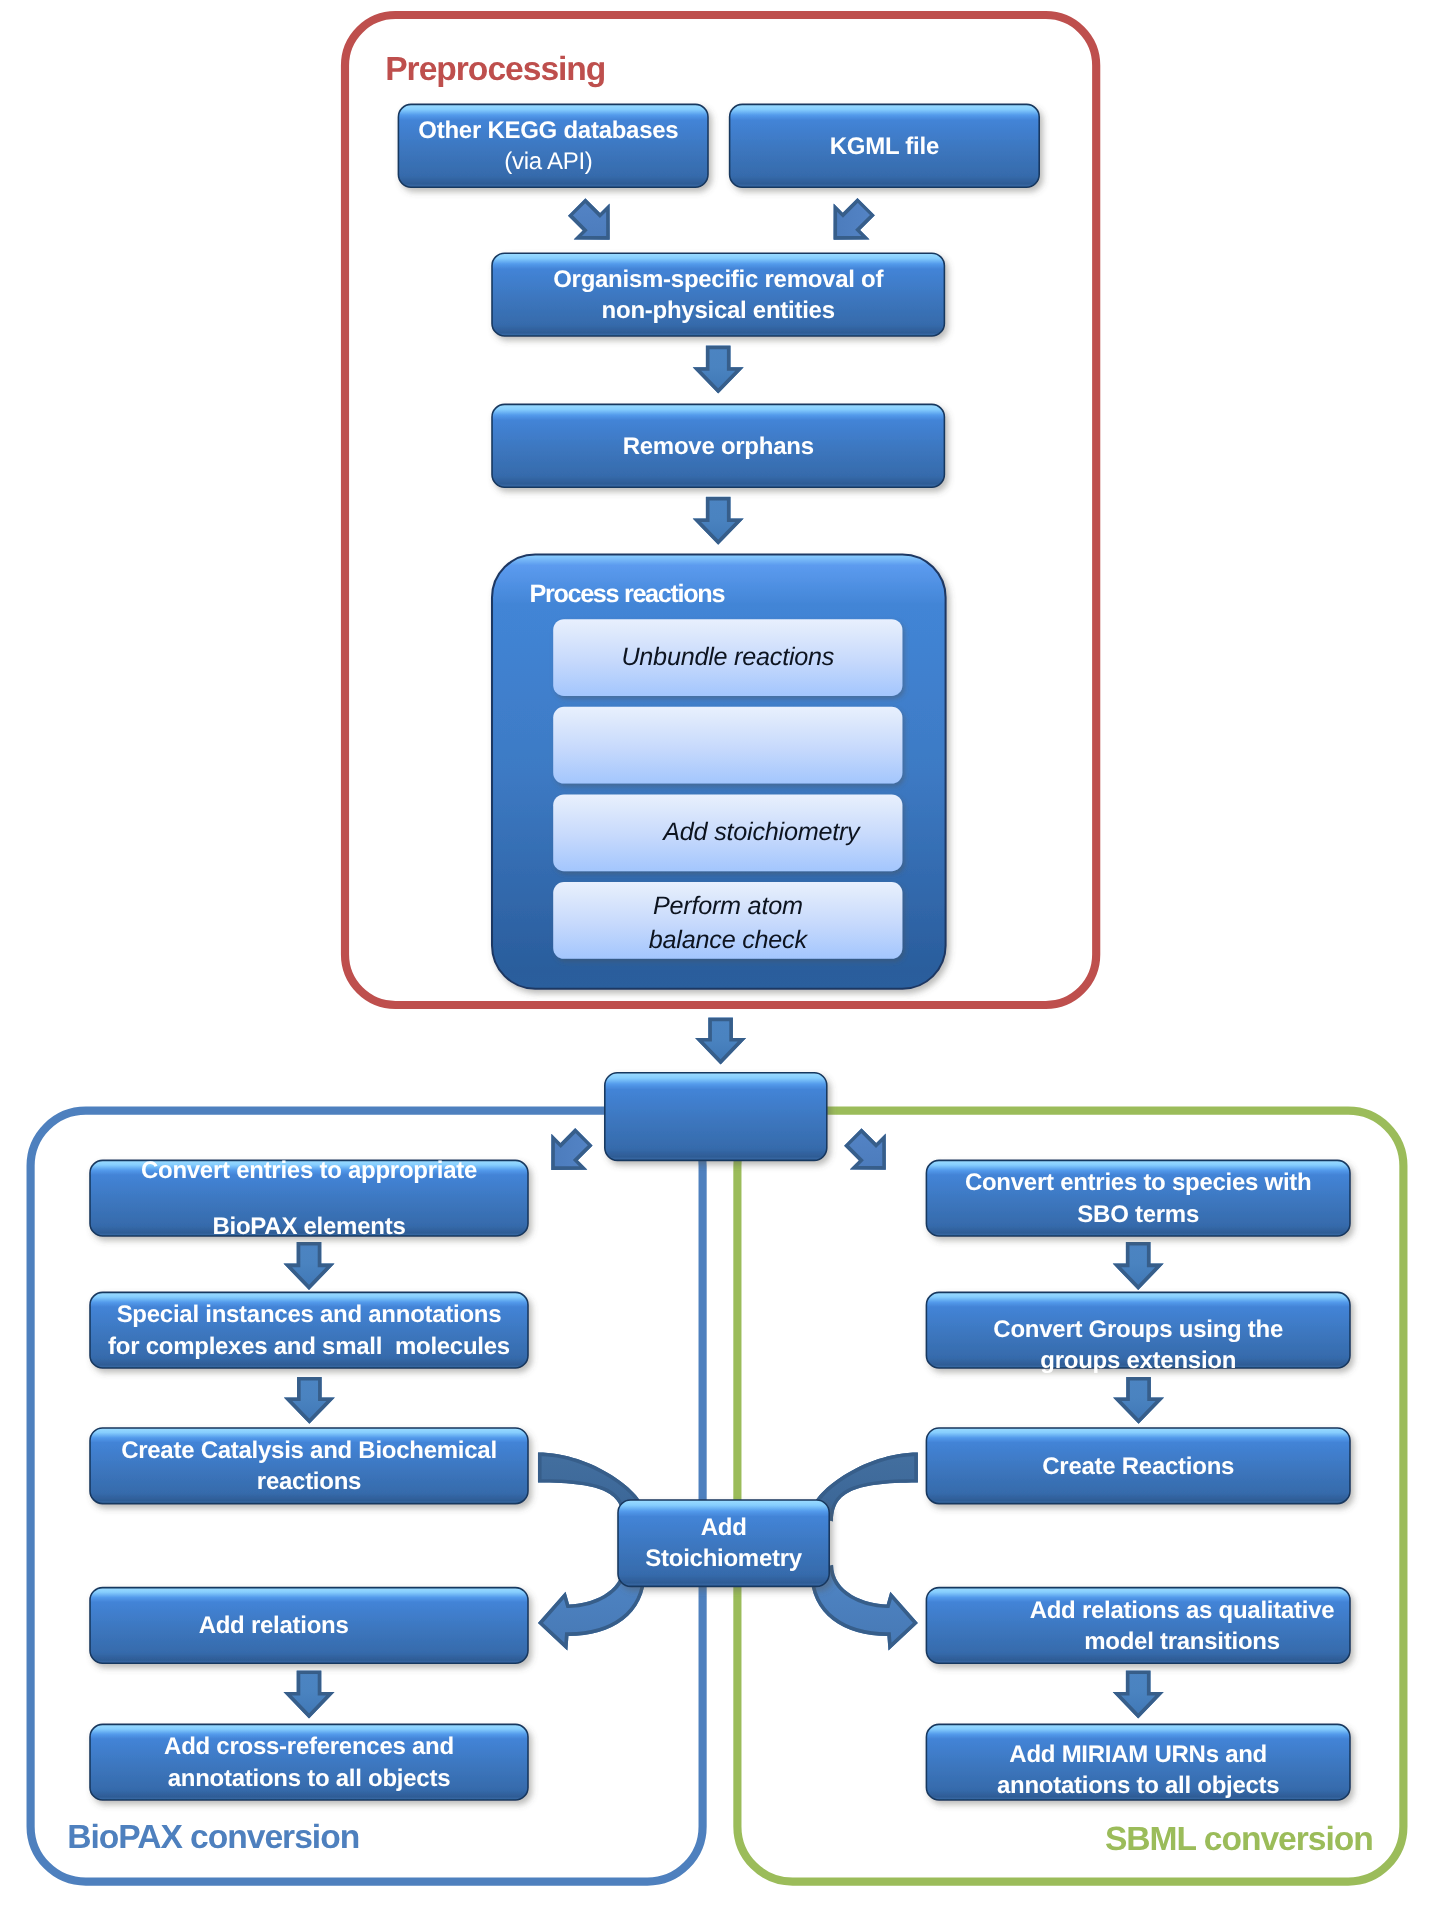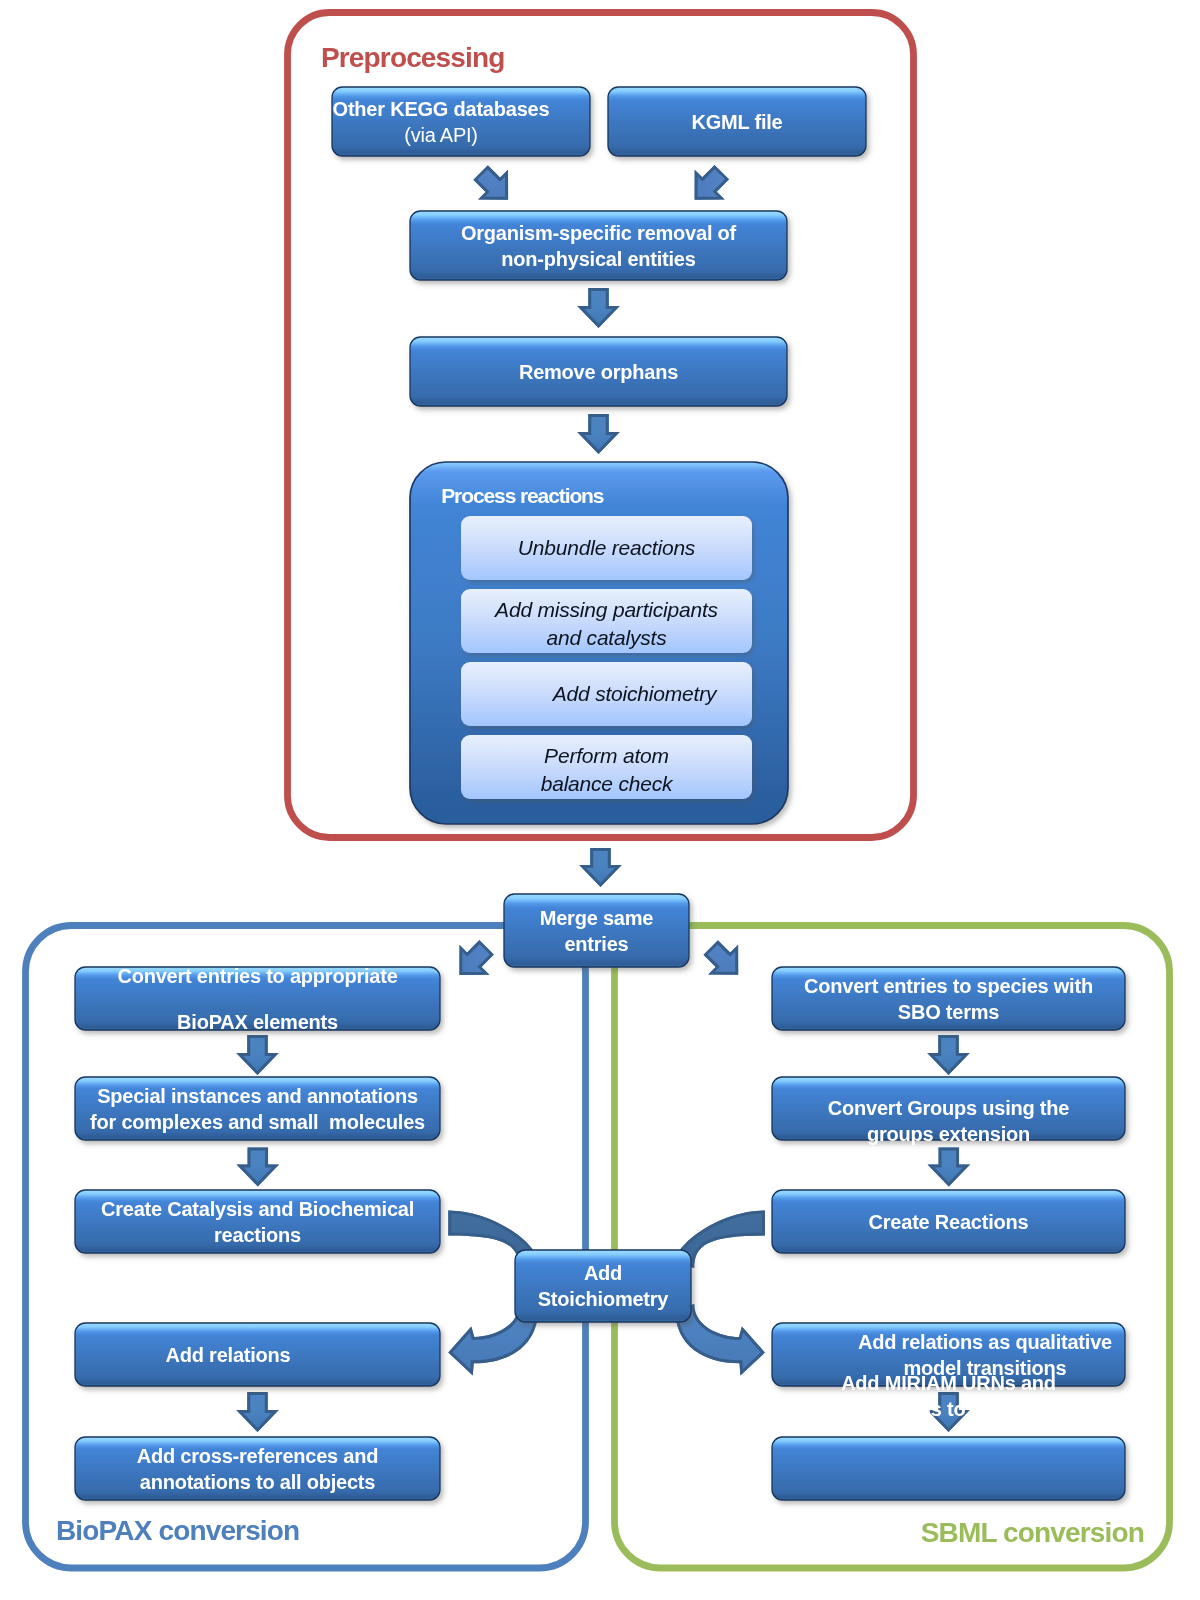--- a/index.html
+++ b/index.html
@@ -275,44 +275,39 @@
         <g>
           <rect x="772" y="1437" width="353" height="63" rx="10.5" ry="10.5" fill="url(#gBox)" stroke="#17375E" stroke-width="1.3" filter="url(#shp)"></rect>
         </g>
       </g>
     </svg>
   <div id="labels">
       <div class="prlabel" style="left: 441.2px; top: 485px;">Process reactions</div>
       <div class="innerlabel" style="left: 461px; top: 516px; width: 291px; height: 64px;">
         <span>Unbundle reactions</span>
       </div>
-      <div class="innerlabel" style="left: 461px; top: 591.5px; width: 291px; height: 64px;">
-        <span>Add missing participants</span>
-        <span>and catalysts</span>
-      </div>
       <div class="innerlabel" style="left: 461px; top: 662px; width: 291px; height: 64px; padding-left: 28px;">
         <span>Add stoichiometry</span>
       </div>
       <div class="innerlabel" style="left: 461px; top: 737.5px; width: 291px; height: 64px;">
         <span>Perform atom</span>
         <span>balance check</span>
       </div>
-      <div class="boxlabel" style="left: 312px; top: 87px; width: 258px; height: 69px;"><span>Other KEGG databases</span><span style="font-weight: normal;">(via API)</span></div>
+      <div class="boxlabel" style="left: 328px; top: 87px; width: 258px; height: 69px;"><span>Other KEGG databases</span><span style="font-weight: normal;">(via API)</span></div>
       <div class="boxlabel" style="left: 608px; top: 87px; width: 258px; height: 69px;"><span>KGML file</span></div>
       <div class="boxlabel" style="left: 410px; top: 337px; width: 377px; height: 69px;"><span>Remove orphans</span></div>
       <div class="boxlabel" style="left: 410px; top: 211px; width: 377px; height: 69px;"><span>Organism-specific removal of</span><span>non-physical entities</span></div>
-      <div class="boxlabel" style="left: 504px; top: 894px; width: 185px; height: 73px;"><span>Merge same</span><span>entries</span></div>
       <div class="boxlabel" style="left: 515px; top: 1250px; width: 176px; height: 72px;"><span>Add</span><span>Stoichiometry</span></div>
       <div class="boxlabel" style="left: 75px; top: 967px; width: 365px; height: 63px; gap: 20px;"><span>Convert entries to appropriate</span><span>BioPAX elements</span></div>
       <div class="boxlabel" style="left: 75px; top: 1077px; width: 365px; height: 63px;"><span>Special instances and annotations</span><span>for complexes and small  molecules</span></div>
       <div class="boxlabel" style="left: 75px; top: 1190px; width: 365px; height: 63px;"><span>Create Catalysis and Biochemical</span><span>reactions</span></div>
       <div class="boxlabel" style="left: 75px; top: 1323px; width: 306px; height: 63px;"><span>Add relations</span></div>
       <div class="boxlabel" style="left: 75px; top: 1437px; width: 365px; height: 63px;"><span>Add cross-references and</span><span>annotations to all objects</span></div>
       <div class="boxlabel" style="left: 772px; top: 967px; width: 353px; height: 63px; border-radius: 18px;"><span>Convert entries to species with</span><span>SBO terms</span></div>
       <div class="boxlabel" style="left: 772px; top: 1077px; width: 353px; height: 63px; margin-top: 12px;"><span>Convert Groups using the</span><span>groups extension</span></div>
       <div class="boxlabel" style="left: 772px; top: 1190px; width: 353px; height: 63px;"><span>Create Reactions</span></div>
       <div class="boxlabel" style="left: 772px; top: 1323px; width: 426px; height: 63px;"><span>Add relations as qualitative</span><span>model transitions</span></div>
-      <div class="boxlabel" style="left: 772px; top: 1357px; width: 353px; height: 78px;"><span>Add MIRIAM URNs and</span><span>annotations to all objects</span></div>
+      <div class="boxlabel" style="left: 772px; top: 1436px; width: 353px; height: 78px;"><span>Add MIRIAM URNs and</span><span>annotations to all objects</span></div>
       <div class="sect" style="left: 321px; top: 43.5px; color: rgb(190, 79, 77);">Preprocessing</div>
       <div class="sect" style="left: 56px; top: 1516.5px; color: rgb(78, 128, 190);">BioPAX conversion</div>
       <div class="sect" style="right: 56px; top: 1518.5px; color: rgb(155, 188, 90);">SBML conversion</div>
     </div>
 </div>
 
 </body></html>

